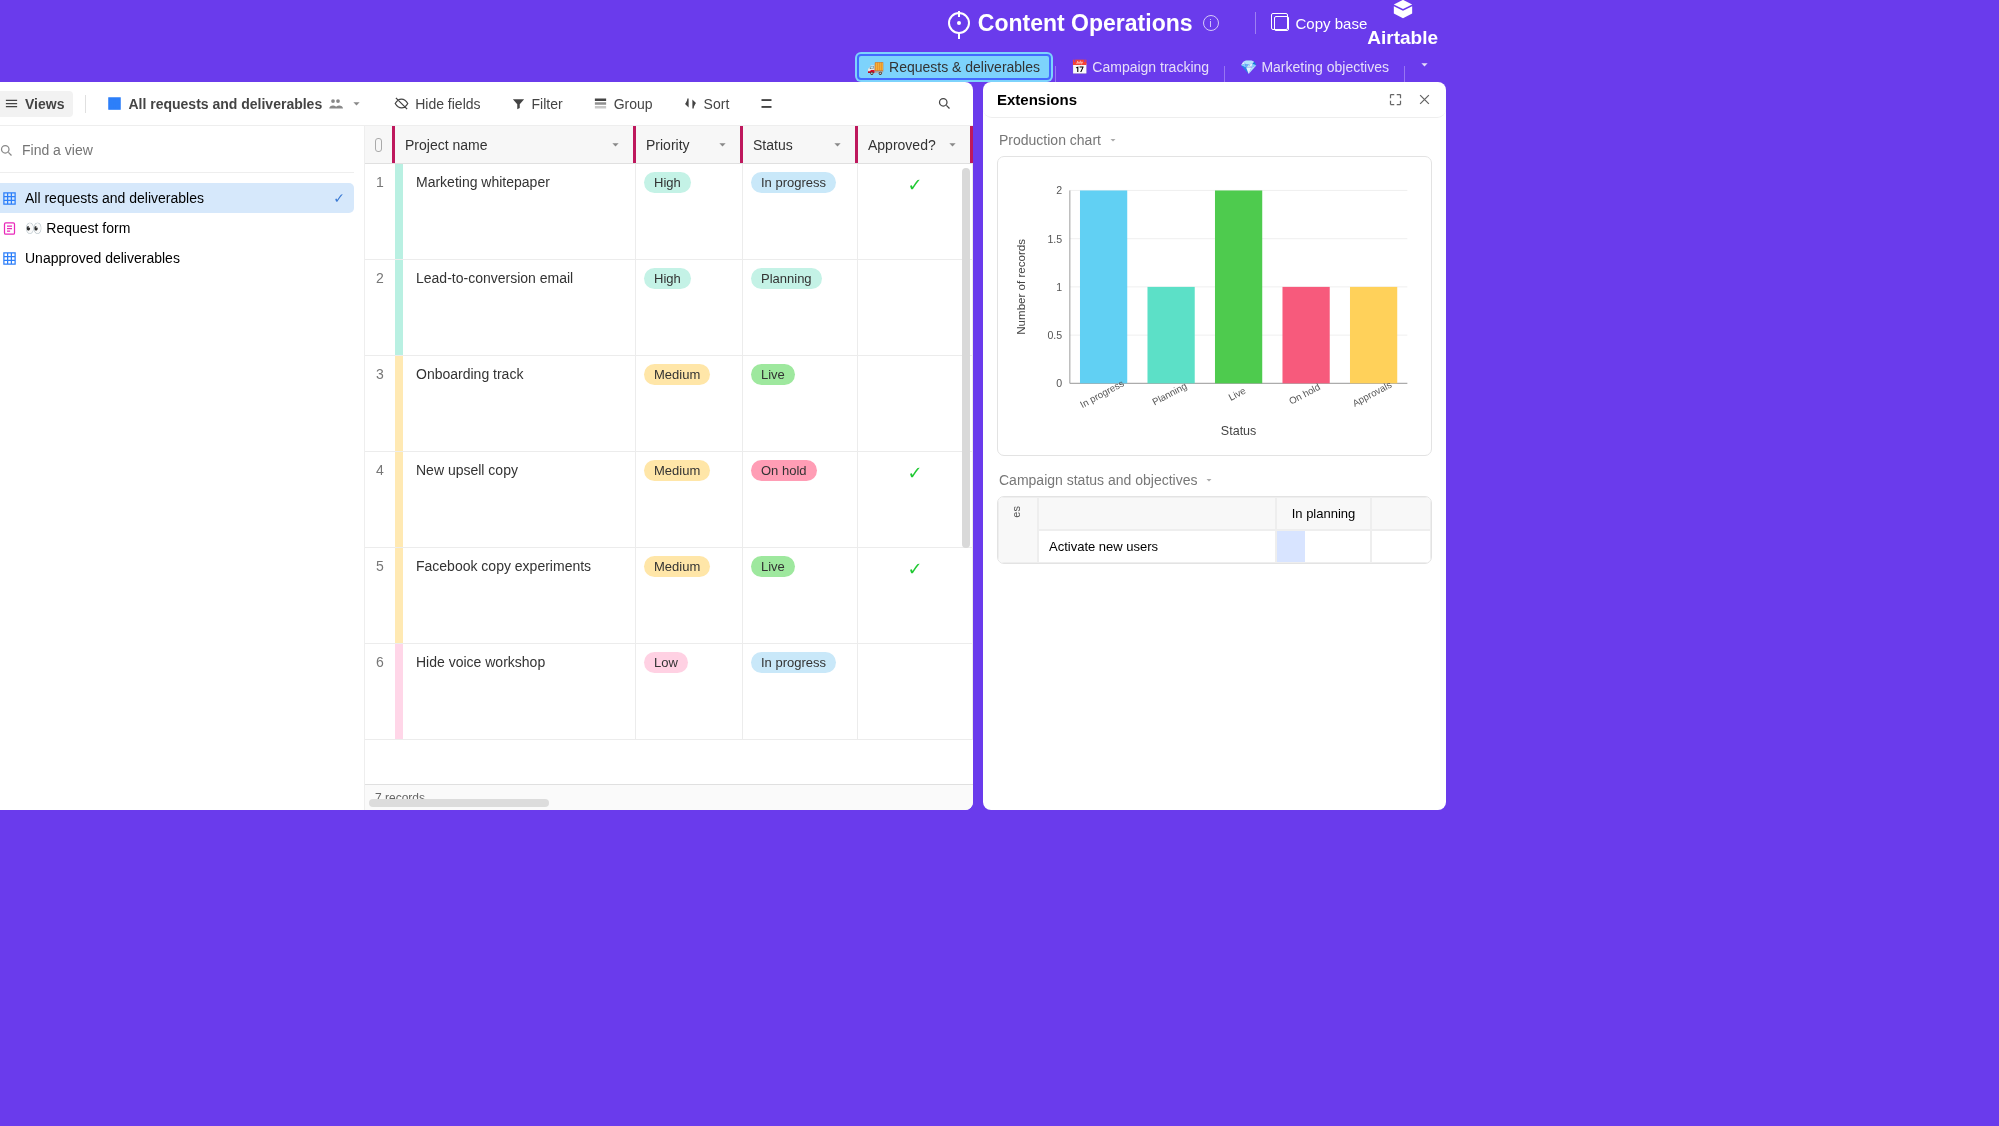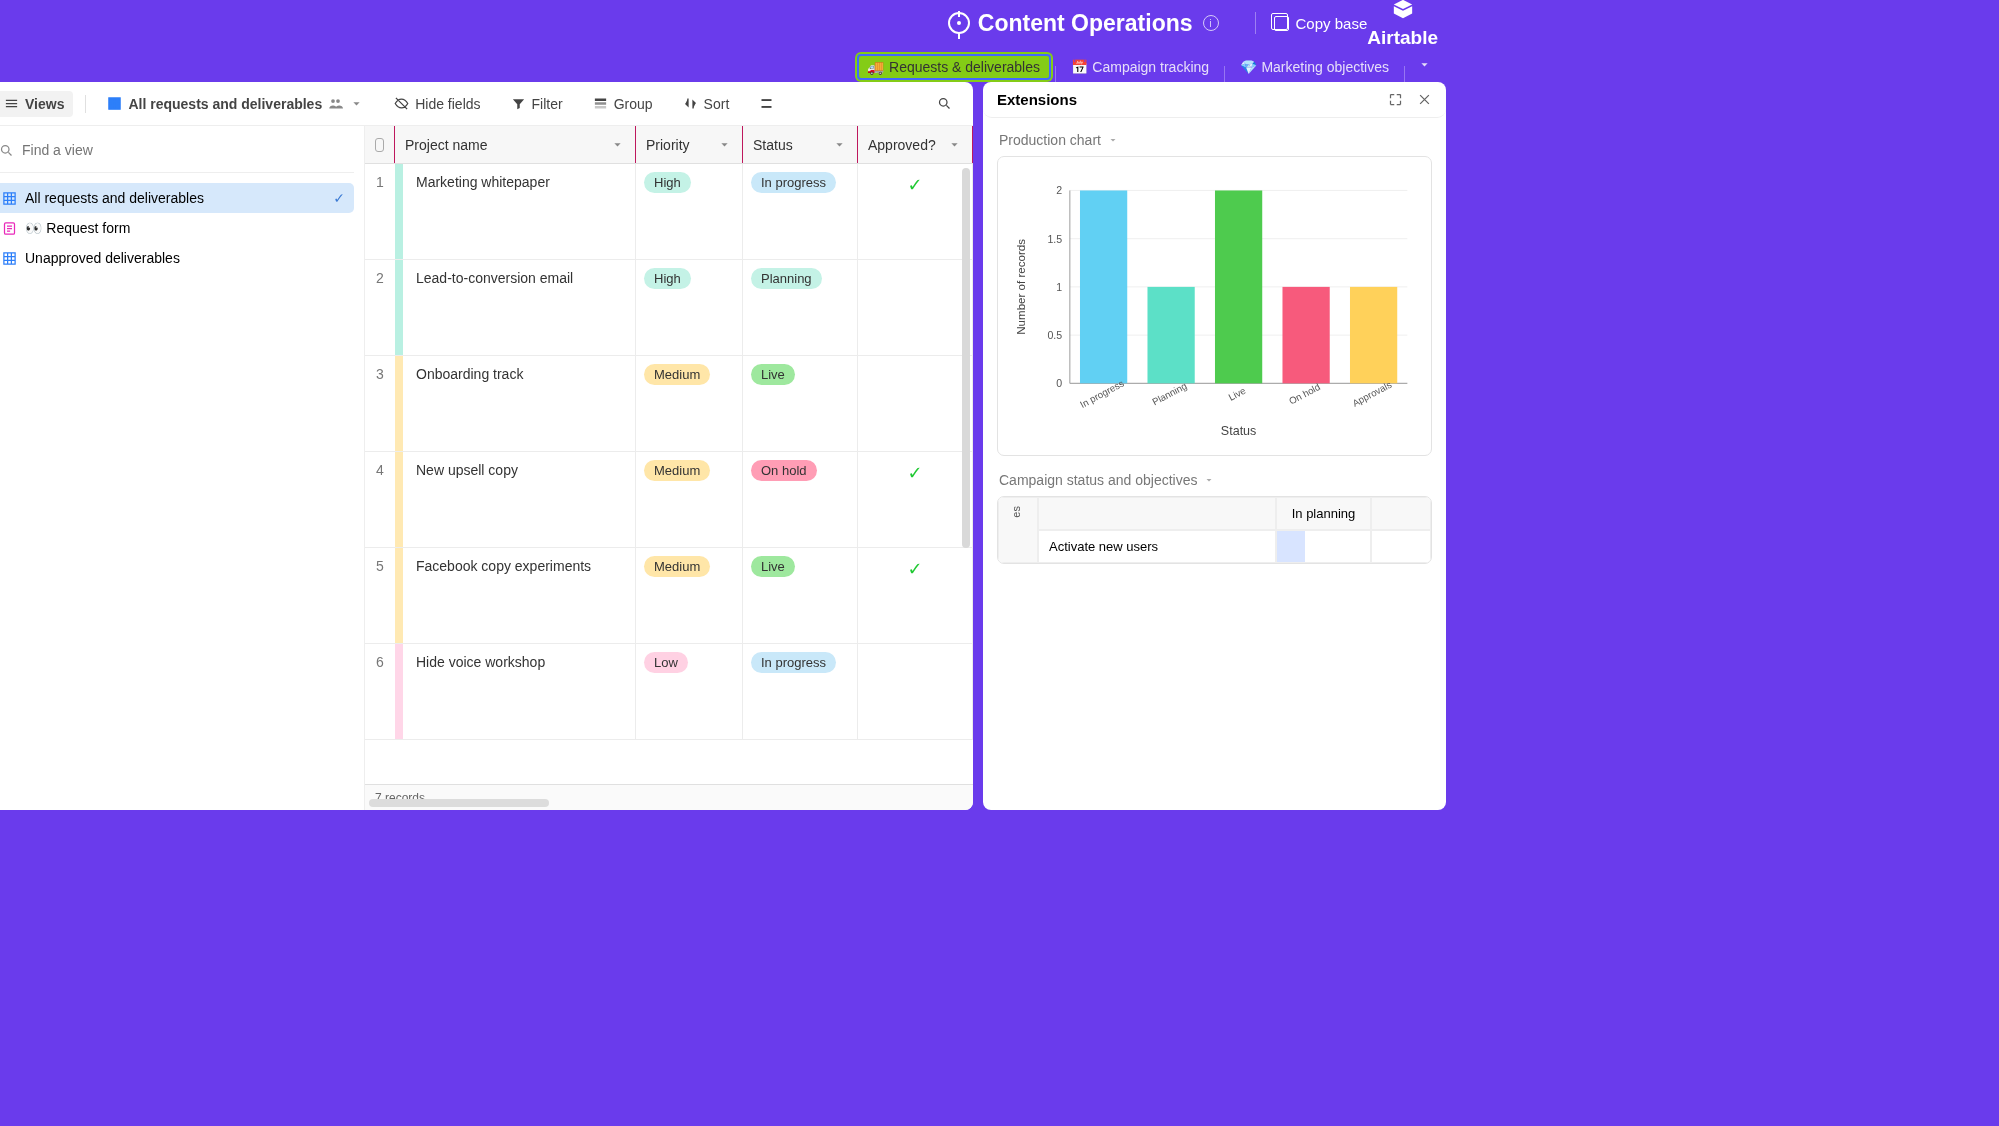--- a/index.html
+++ b/index.html
@@ -18,21 +18,21 @@
 .copy-icon { width:15px; height:15px; border:1.5px solid #fff; border-radius:2px; position:relative; }
 .copy-icon::after { content:""; position:absolute; width:15px; height:15px; border:1.5px solid #fff; border-radius:2px; top:-4px; left:-4px; }
 .spacer { flex:1; }
 .logo { display:flex; align-items:center; gap:7px; font-size:19px; font-weight:600;flex-direction:column; }
 .logo-icon { width:22px; height:22px; position:relative; }
 .logo-icon svg { width:100%; height:100%; }
 
 
 .tabs-bar { height: 36px; display:flex; align-items:flex-end; padding: 0 14px; gap:0; }
 .tab { padding: 7px 13px; font-size:14px; color:#e6def9; cursor:pointer; display:flex; align-items:center; gap:4px; }
-.tab.active { background:#84cc16; color:#333; border-radius:6px 6px 0 0; position:relative; outline:2px solid #4369ff; outline-offset:-4px; border-radius:6px; }
+.tab.active { background:#7dd3fc; color:#333; border-radius:6px 6px 0 0; position:relative; outline:2px solid #4369ff; outline-offset:-4px; border-radius:6px; }
 .tab-sep { width:1px; height:16px; background: rgba(255,255,255,0.3); margin: 0 2px; }
 .tab-more { color:#e6def9; padding:6px 10px; cursor:pointer; }
 
 
 .main-area { flex:1; display:flex; gap:10px; padding: 0 10px 10px 10px; min-height:0; }
 .left-pane { flex:1; background:#fff; border-radius:8px; display:flex; flex-direction:column; min-width:0; overflow:hidden; position:relative; }
 .right-pane { width:463px; background:#fff; border-radius:8px; display:flex; flex-direction:column; overflow:hidden; }
 
 
 .toolbar { height:44px; border-bottom:1px solid #eee; display:flex; align-items:center; padding: 0 12px; gap:12px; font-size:14px; color:#444; }
@@ -49,21 +49,21 @@
 .find-view input { border:none; outline:none; font-size:14px; flex:1; }
 .view-item { display:flex; align-items:center; gap:8px; padding:7px 9px; border-radius:5px; font-size:14px; cursor:pointer; }
 .view-item.active { background:#d6e8fb; }
 .view-check { margin-left:auto; color:#3c7bd4; }
 .grid-ico { color:#2d7ff9; }
 .form-ico { color:#e929ba; }
 
 
 .grid-wrap { flex:1; display:flex; flex-direction:column; min-width:0; position:relative; }
 .grid-header { display:flex; height:38px; border-bottom:1px solid #e0e0e0; background:#f7f7f7; font-size:14px; color:#333; flex-shrink:0; }
-.gh-cell { border-right:1px solid #be185d; display:flex; align-items:center; padding:0 10px; gap:6px; position:relative; }
+.gh-cell { border-right:3px solid #be185d; display:flex; align-items:center; padding:0 10px; gap:6px; position:relative; }
 .gh-num { width:30px; justify-content:center; }
 .gh-project { flex:0 0 241px; }
 .gh-priority { flex:0 0 107px; }
 .gh-status { flex:0 0 115px; }
 .gh-approved { flex:0 0 115px; }
 .gh-chev { margin-left:auto; color:#888; }
 .checkbox { width:14px; height:14px; border:1.5px solid #aaa; border-radius:3px; }
 
 .grid-rows { flex:1; overflow:auto; }
 .grow { display:flex; height:96px; border-bottom:1px solid #ececec; font-size:14px; color:#333; }

